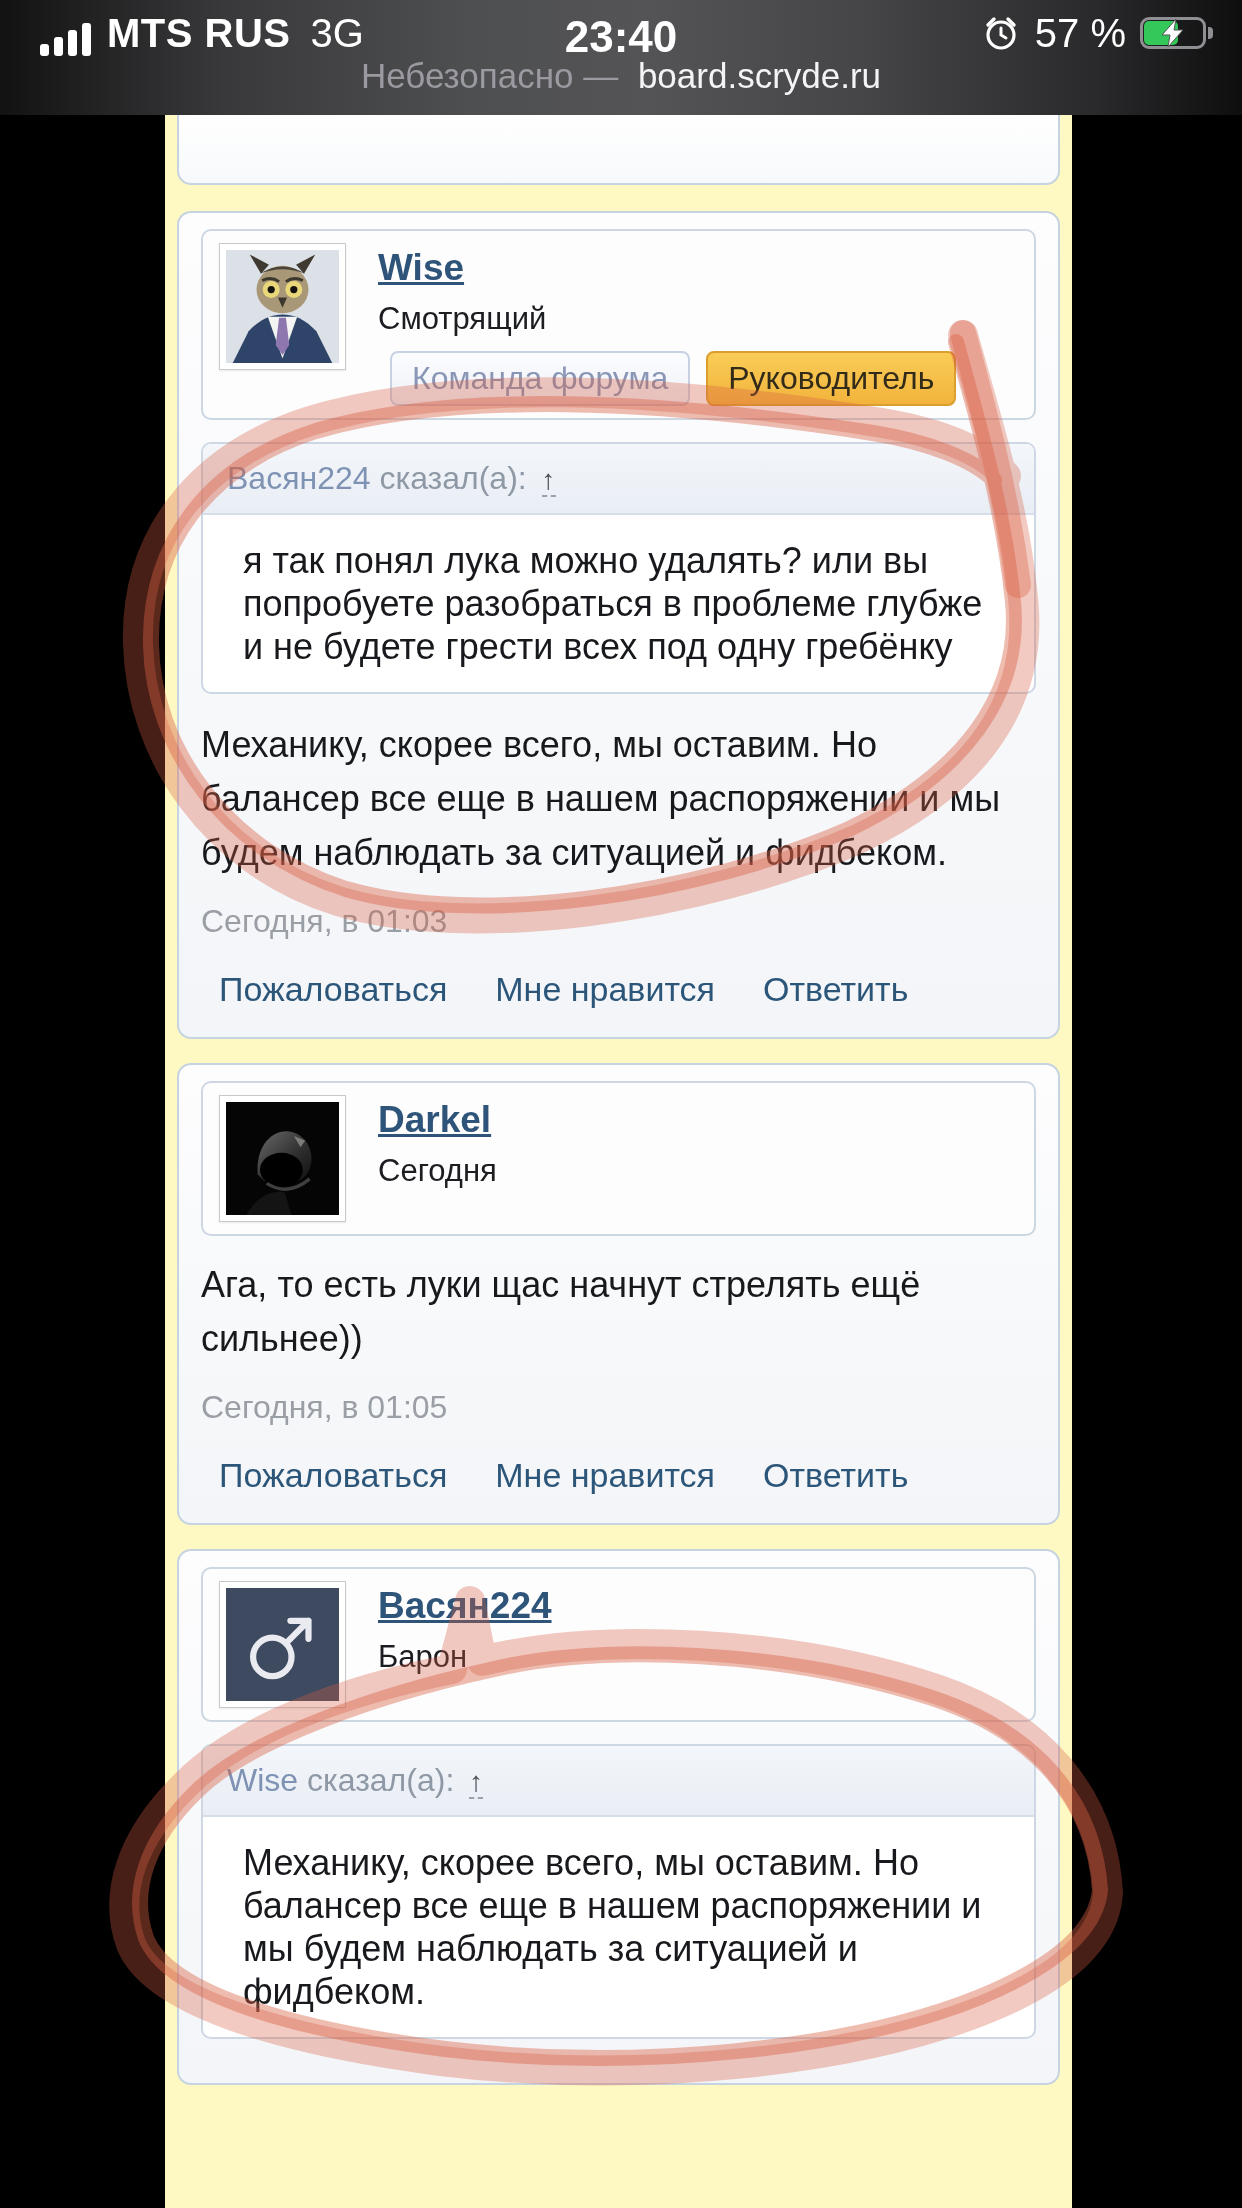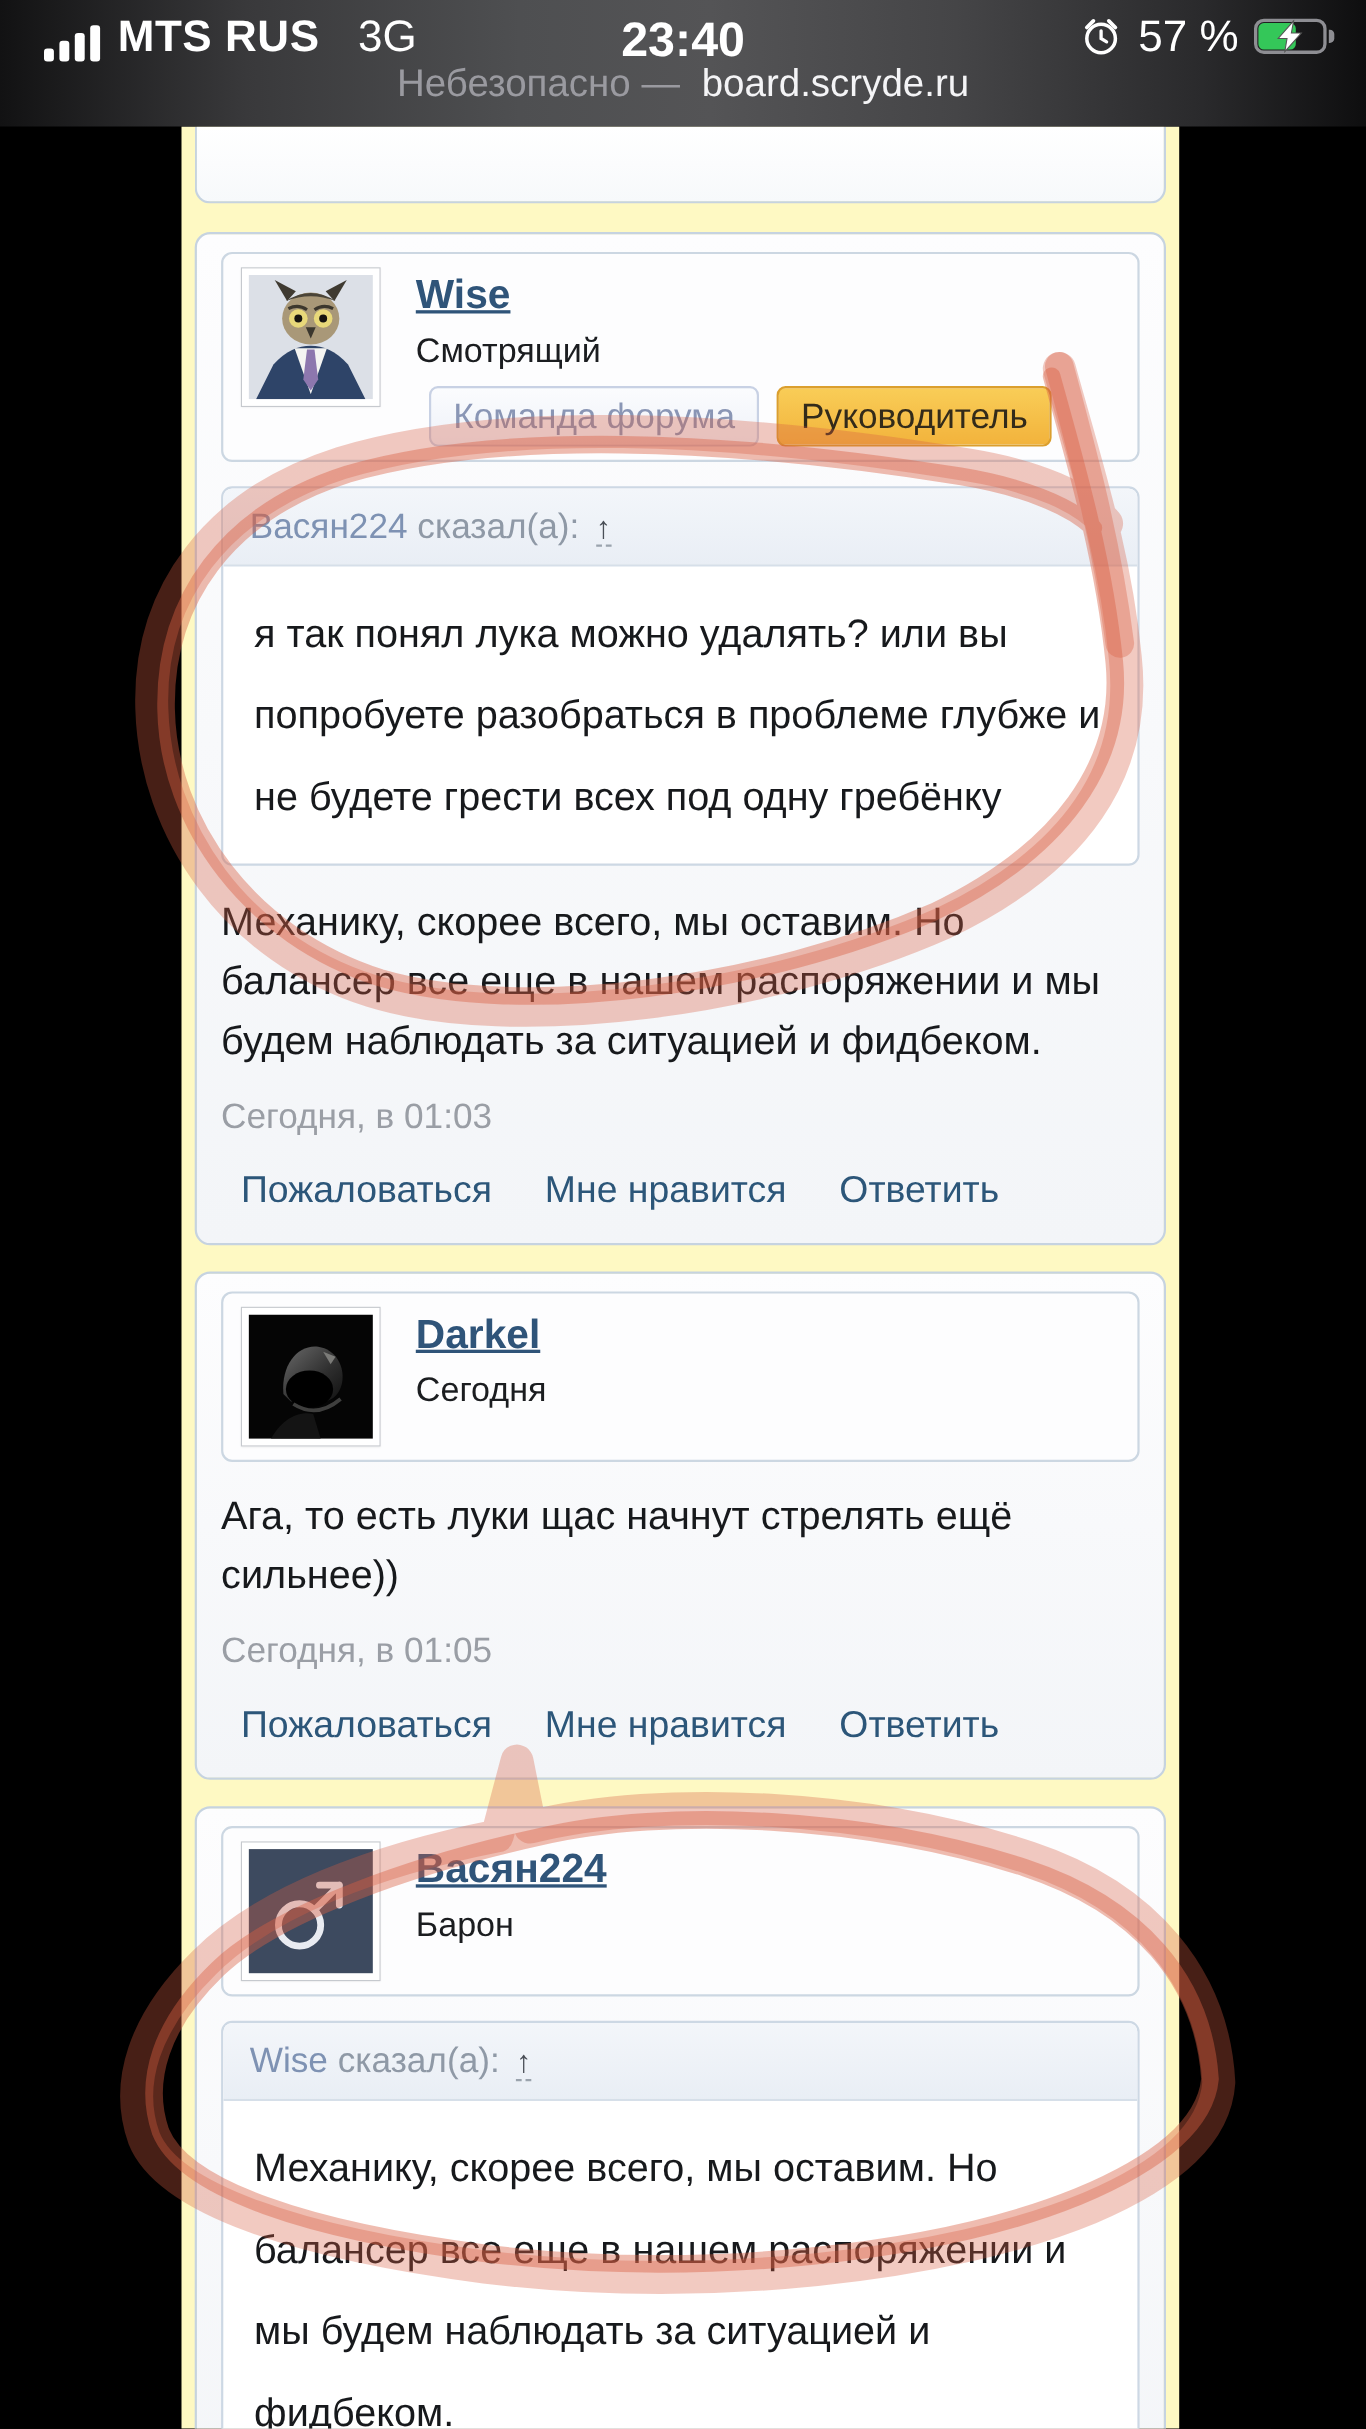--- a/index.html
+++ b/index.html
@@ -8,21 +8,21 @@
   
   .ios-header{position:absolute;top:0;left:0;width:1242px;height:115px;z-index:5;
     background:linear-gradient(90deg,#121213 0%,#39393b 18%,#4e4f51 38%,#545456 52%,#454547 70%,#2a2a2c 88%,#0e0e0f 100%);}
   .status-row{position:relative;height:56px;display:flex;align-items:center;padding:10px 36px 0 40px;box-sizing:border-box;}
   .left-group{display:flex;align-items:flex-end;gap:16px;}
   .signal{display:flex;align-items:flex-end;gap:5px;height:34px;}
   .signal i{display:block;width:9px;background:#fff;border-radius:3px;}
   .signal i:nth-child(1){height:12px}.signal i:nth-child(2){height:19px}
   .signal i:nth-child(3){height:26px}.signal i:nth-child(4){height:33px}
   .carrier{color:#fff;font-size:40px;font-weight:600;letter-spacing:.5px;}
-  .network{color:#fff;font-size:40px;font-weight:400;margin-left:19px;}
+  .network{color:#fff;font-size:40px;font-weight:400;margin-left:4px;}
   .time{position:absolute;left:50%;top:12px;transform:translateX(-50%);color:#fff;font-size:44px;font-weight:600;}
   .right-group{margin-left:auto;display:flex;align-items:center;gap:14px;}
   .batt-pct{color:#fff;font-size:40px;}
   .battery{position:relative;width:66px;height:32px;}
   .batt-body{position:absolute;inset:0;border:3px solid #8e8e93;border-radius:9px;}
   .batt-fill{position:absolute;left:4px;top:4px;bottom:4px;width:34px;background:#34c759;border-radius:5px;}
   .batt-nub{position:absolute;right:-7px;top:10px;width:5px;height:12px;background:#8e8e93;border-radius:0 4px 4px 0;}
   .bolt{position:absolute;left:14px;top:1px;width:38px;height:30px;}
   .url-row{margin-top:0;text-align:center;font-size:35px;}
   .url-sec{color:#9a9aa0;}
@@ -44,21 +44,21 @@
   .rank{color:#1b1d20;font-size:31px;}
   .badges{display:flex;gap:16px;margin-top:2px;padding-left:12px;}
   .badge{font-size:32px;padding:8px 20px;border-radius:8px;line-height:1.1;}
   .badge--muted{background:linear-gradient(#fbfcfe,#eef1f8);border:2px solid #c8d1e4;color:#8a96b5;}
   .badge--orange{background:linear-gradient(#f9cd57,#f2b33c);border:2px solid #db9f2e;color:#33著2b1a;color:#332b1a;}
   .quote-block{border:2px solid #cdd8e4;border-radius:10px;overflow:hidden;margin-bottom:24px;background:#fff;}
   .quote-header{background:linear-gradient(#f3f6fa,#e9eef5);border-bottom:2px solid #d6dfe9;
                 padding:16px 24px;font-size:32px;color:#8f99a6;}
   .quote-author{color:#7e92b3;}
   .quote-arrow{color:#4a4f57;font-size:28px;border-bottom:2px dashed #9aa3ad;margin-left:6px;cursor:pointer;}
-  .quote-body{padding:24px 28px;font-size:36px;line-height:74px;color:#17191c;}
+  .quote-body{padding:24px 40px;font-size:36px;line-height:43px;color:#17191c;}
   .post-body{font-size:36px;line-height:54px;color:#17191c;margin:0 0 22px;}
   .timestamp{font-size:32px;color:#9a9ea5;line-height:38px;margin-bottom:20px;}
   .actions{display:flex;gap:48px;padding:10px 0 8px 18px;}
   .action-link{color:#2c5679;font-size:34px;font-weight:500;cursor:pointer;}
   
   .marker-overlay{position:absolute;top:0;left:0;z-index:40;pointer-events:none;}
 </style>
 </head>
 <body>
 

